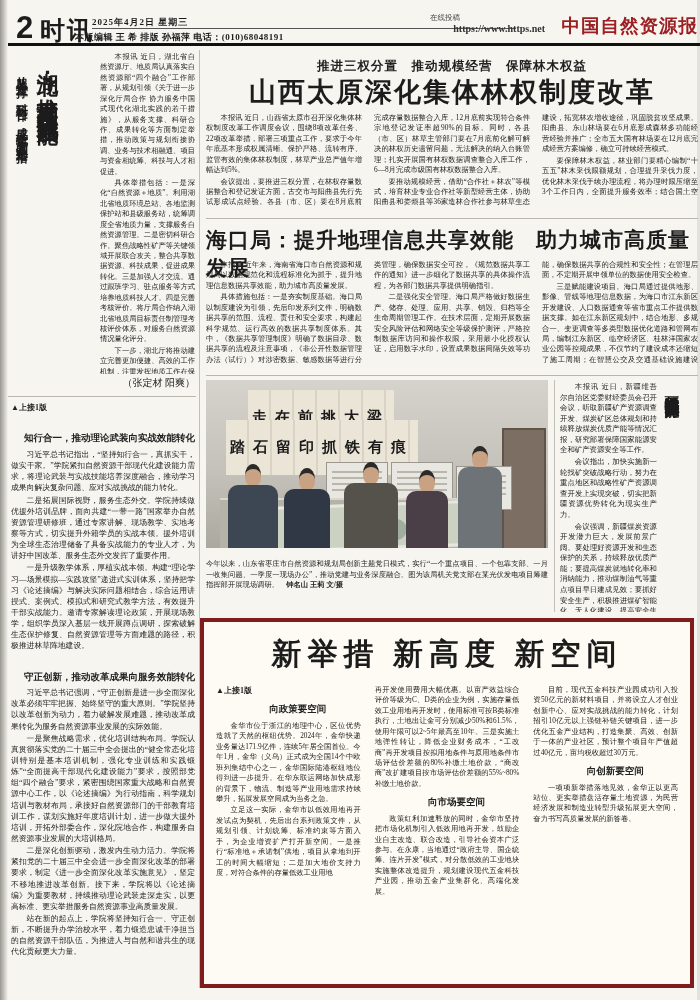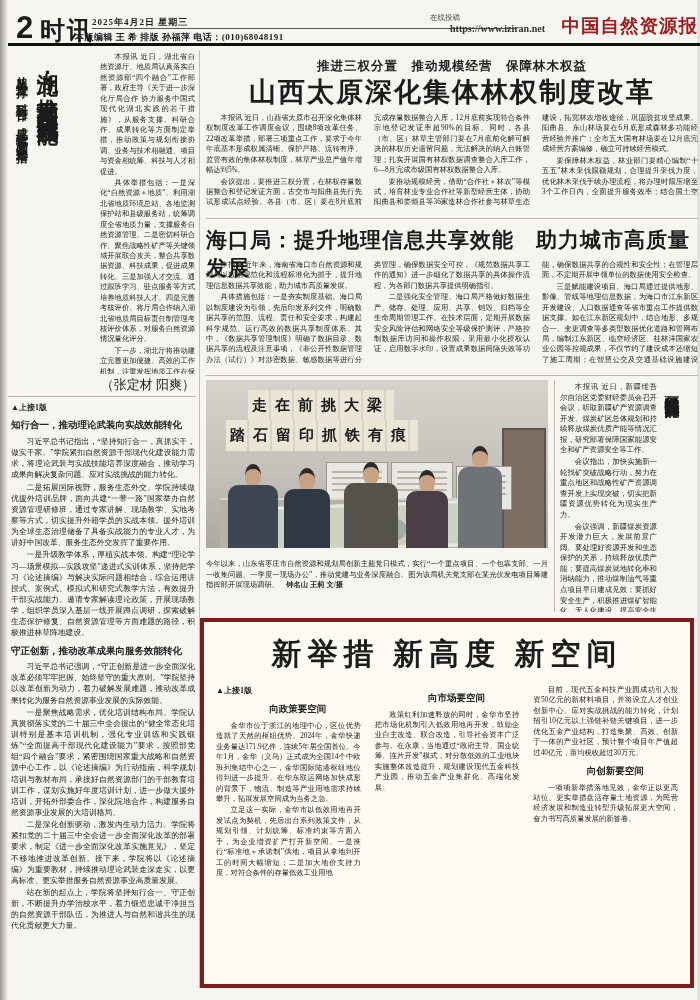--- a/index.html
+++ b/index.html
@@ -19,58 +19,58 @@
   .hdr-editors{position:absolute;left:75px;top:31px;font-size:9px;font-weight:bold;letter-spacing:.5px;}
   .hdr-submit{position:absolute;left:430px;top:13px;width:115px;text-align:left;font-size:7.5px;color:#444;}
   .hdr-url{position:absolute;left:400px;top:23px;width:145px;text-align:right;font-size:10px;font-weight:bold;color:#333;}
   .hdr-paper{position:absolute;left:552px;top:13px;width:146px;font-size:18.5px;font-weight:bold;
         letter-spacing:1px;color:#9c1f23;text-align:right;}
   .hdr-rule{position:absolute;left:8px;top:43px;width:692px;height:3px;background:#111;}
 
   
   .bt{font-size:7.3px;line-height:1.43;text-align:justify;color:#222;}
   .bt p{margin:0 0 1px 0;text-indent:2em;}
-  .sig{text-align:right;font-size:13px;color:#222;padding-right:4px;}
+  .sig{text-align:right;font-size:10px;color:#222;padding-right:4px;}
   .hr{position:absolute;height:1px;background:#b9b6b0;}
   .vr{position:absolute;width:1px;background:#c2bfb9;}
 
   
   .hb-sub{position:absolute;left:13px;top:66px;height:310px;writing-mode:vertical-rl;
         font-size:12px;font-weight:bold;letter-spacing:2.5px;}
   .hb-head{position:absolute;left:33px;top:56px;height:332px;writing-mode:vertical-rl;
         font-family:"Liberation Sans","DejaVu Sans",sans-serif;font-weight:bold;font-size:21.5px;letter-spacing:1.5px;}
   .hb-body{position:absolute;left:100px;top:52px;width:95px;height:322px;overflow:hidden;}
   .hb-sig{position:absolute;left:100px;top:376px;width:95px;}
   
   
   .cl{position:absolute;left:11px;top:402px;width:184px;height:586px;overflow:hidden;}
   .cl .lbl{font-size:8px;font-weight:bold;margin-bottom:4px;text-indent:0;}
   .cl .sh{font-family:"Liberation Sans","DejaVu Sans",sans-serif;font-weight:bold;font-size:9.5px;
-        text-align:left;margin:5px 0 4px;text-indent:0;}
+        text-align:right;margin:18px 0 4px;text-indent:0;}
   .cl p{font-size:7.8px;}
 
   
   .sx-kicker{position:absolute;left:206px;top:58px;width:492px;text-align:center;
         font-size:12.5px;font-weight:bold;letter-spacing:1px;color:#222;}
   .sx-head{position:absolute;left:206px;top:74px;width:492px;text-align:center;
         font-size:27px;font-weight:bold;letter-spacing:2px;}
   .sx-body{position:absolute;left:206px;top:113px;width:492px;height:100px;overflow:hidden;
         column-count:3;column-gap:12px;}
   .hk-head{position:absolute;left:206px;top:226px;width:492px;text-align:left;
         font-size:21px;font-weight:bold;letter-spacing:1px;}
   .hk-body{position:absolute;left:206px;top:260px;width:492px;height:110px;overflow:hidden;
         column-count:3;column-gap:12px;}
 
   
   .photo{position:absolute;left:206px;top:380px;width:342px;height:168px;overflow:hidden;
         background:linear-gradient(180deg,#d6d3cc 0%,#c4c1ba 55%,#aba89f 100%);}
   .ph-door{position:absolute;left:296px;top:48px;width:40px;height:120px;background:#7c6e62;border:2px solid #5f544a;}
   .ph-banner{position:absolute;font-family:"Liberation Sans","DejaVu Sans",sans-serif;font-weight:bold;color:#1a1a1a;
         background:repeating-linear-gradient(90deg,#eae5d6 0 21px,#d8d3c4 21px 23px);
-        padding:6px 4px;font-size:15px;letter-spacing:8px;white-space:nowrap;}
+        padding:18px 4px;font-size:15px;letter-spacing:8px;white-space:nowrap;}
   .ph-b1{left:42px;top:10px;}
   .ph-b2{left:20px;top:40px;}
   .ph-poster{position:absolute;top:82px;width:60px;height:42px;background:#e9e7e1;border:1px solid #9b978e;}
   .ph-poster::after{content:"";display:block;margin:8px 5px;height:22px;
         background:repeating-linear-gradient(180deg,#b9b6ad 0 2px,transparent 2px 6px);}
   .ph-table{position:absolute;left:14px;top:118px;width:262px;height:50px;background:#b5b2a8;
         border-top:2px solid #d9d6cd;}
   .ph-map{position:absolute;left:40px;top:124px;width:210px;height:40px;background:#ccd2c2;
         border:3px solid #e8e6df;transform:rotate(-2deg);
         background-image:radial-gradient(circle at 30% 40%,#a8b49c 0 8px,transparent 9px),
@@ -105,28 +105,28 @@
 <div class="page">
   <div class="scan-edge"></div>
   <div class="scan-edge-r"></div>
 
   <div class="hdr-pageno">2</div>
   <div class="hdr-section">时讯</div>
   <div class="hdr-date">2025年4月2日  星期三</div>
   <div class="hdr-rule-thin"></div>
   <div class="hdr-editors">本版编辑  王 希   排版  孙福萍   电话：(010)68048191</div>
   <div class="hdr-submit">在线投稿</div>
-  <div class="hdr-url">https://www.iziran.net</div>
+  <div class="hdr-url">https://www.https.net</div>
   <div class="hdr-paper">中国自然资源报</div>
   <div class="hdr-rule"></div>
 
   <div class="hb-sub">从服务支撑、科研合作、成果转化等方面制定举措</div>
   <div class="hb-head">湖北：推动厅局融合 强化地质赋能</div>
   <div class="hb-body bt">
-    <p>本报讯 近日，湖北省自然资源厅、地质局认真落实自然资源部“四个融合”工作部署，政府主导《关于进一步深化厅局合作 协力服务中国式现代化湖北实践的若干措施》，从服务支撑、科研合作、成果转化等方面制定举措，推动政策与规划衔接协调、业务与技术相融通、项目与资金相统筹、科技与人才相促进。</p>
+    <p>本报讯 近日，湖北省自然资源厅、地质局认真落实自然资源部“四个融合”工作部署，从规划引领《关于进一步深化厅局合作 协力服务中国式现代化湖北实践的若干措施》，从服务支撑、科研合作、成果转化等方面制定举措，推动政策与规划衔接协调、业务与技术相融通、项目与资金相统筹、科技与人才相促进。</p>
     <p>具体举措包括：一是深化“自然资源＋地质”。利用湖北省地质环境总站、各地监测保护站和县级服务站，统筹调度全省地质力量，支撑服务自然资源管理。二是密切科研合作。聚焦战略性矿产等关键领域开展联合攻关，整合共享数据资源、科技成果，促进成果转化。三是加强人才交流。通过跟班学习、驻点服务等方式培养地质科技人才。四是完善考核评价。将厅局合作纳入湖北省地质局目标责任制管理考核评价体系，对服务自然资源情况量化评分。</p>
     <p>下一步，湖北厅将推动建立完善更加便捷、高效的工作机制，注重发挥地质工作在保障国家能源资源安全、服务生态文明建设和地质灾害防治工作中的基础性、先行性作用，协力推动自然资源事业高质量发展。</p>
   </div>
   <div class="hb-sig sig">（张定材 阳爽）</div>
   <div class="hr" style="left:8px;top:396px;width:188px;"></div>
 
   <div class="cl bt">
     <p class="lbl">▲上接1版</p>
     <p class="sh">知行合一，推动理论武装向实战效能转化</p>
     <p>习近平总书记指出，“坚持知行合一，真抓实干，做实干家。”学院紧扣自然资源干部现代化建设能力需求，将理论武装与实战技能培养深度融合，推动学习成果向解决复杂问题、应对实战挑战的能力转化。</p>
@@ -207,20 +207,21 @@
   <div class="box">
     <div class="box-head">新举措 新高度 新空间</div>
     <div class="box-cols bt">
       <div class="box-col">
         <div class="lbl">▲上接1版</div>
         <p class="sh">向政策要空间</p>
         <p>金华市位于浙江的地理中心，区位优势造就了天然的枢纽优势。2024年，金华快递业务量达171.9亿件，连续5年居全国首位。今年1月，金华（义乌）正式成为全国14个中欧班列集结中心之一，金华国际陆港枢纽地位得到进一步提升。在华东联运网络加快成形的背景下，物流、制造等产业用地需求持续攀升，拓展发展空间成为当务之急。</p>
         <p>立足这一实际，金华市以低效用地再开发试点为契机，先后出台系列政策文件，从规划引领、计划统筹、标准约束等方面入手，为企业增资扩产打开新空间。一是推行“标准地＋承诺制”供地，项目从拿地到开工的时间大幅缩短；二是加大地价支持力度，对符合条件的存量低效工业用地</p>
       </div>
       <div class="box-col">
+        <p style="text-indent:0;">再开发使用费用大幅优惠。以亩产效益综合评价等级为C、D类的企业为例，实施存量低效工业用地再开发时，使用标准可按B类标准执行，土地出让金可分别减少50%和61.5%，使用年限可以2~5年最高至10年。三是实施土地弹性转让，降低企业财务成本，“工改商”再开发项目按拟用地条件与原用地条件市场评估价差额的80%补缴土地价款，“商改商”改扩建项目按市场评估价差额的55%~80%补缴土地价款。</p>
         <p class="sh">向市场要空间</p>
         <p>政策红利加速释放的同时，金华市坚持把市场化机制引入低效用地再开发，鼓励企业自主改造、联合改造，引导社会资本广泛参与。在永康，当地通过“政府主导、国企统筹、连片开发”模式，对分散低效的工业地块实施整体改造提升，规划建设现代五金科技产业园，推动五金产业集群化、高端化发展。</p>
       </div>
       <div class="box-col">
         <p>目前，现代五金科技产业园成功引入投资50亿元的新材料项目，并将设立人才创业创新中心、应对实战挑战的能力转化，计划招引10亿元以上强链补链关键项目，进一步优化五金产业结构，打造集聚、高效、创新于一体的产业社区，预计整个项目年产值超过40亿元，亩均税收超过30万元。</p>
         <p class="sh">向创新要空间</p>
         <p>一项项新举措落地见效，金华正以更高站位、更实举措盘活存量土地资源，为民营经济发展和制造业转型升级拓展更大空间，奋力书写高质量发展的新答卷。</p>
       </div>
     </div>
   </div>

